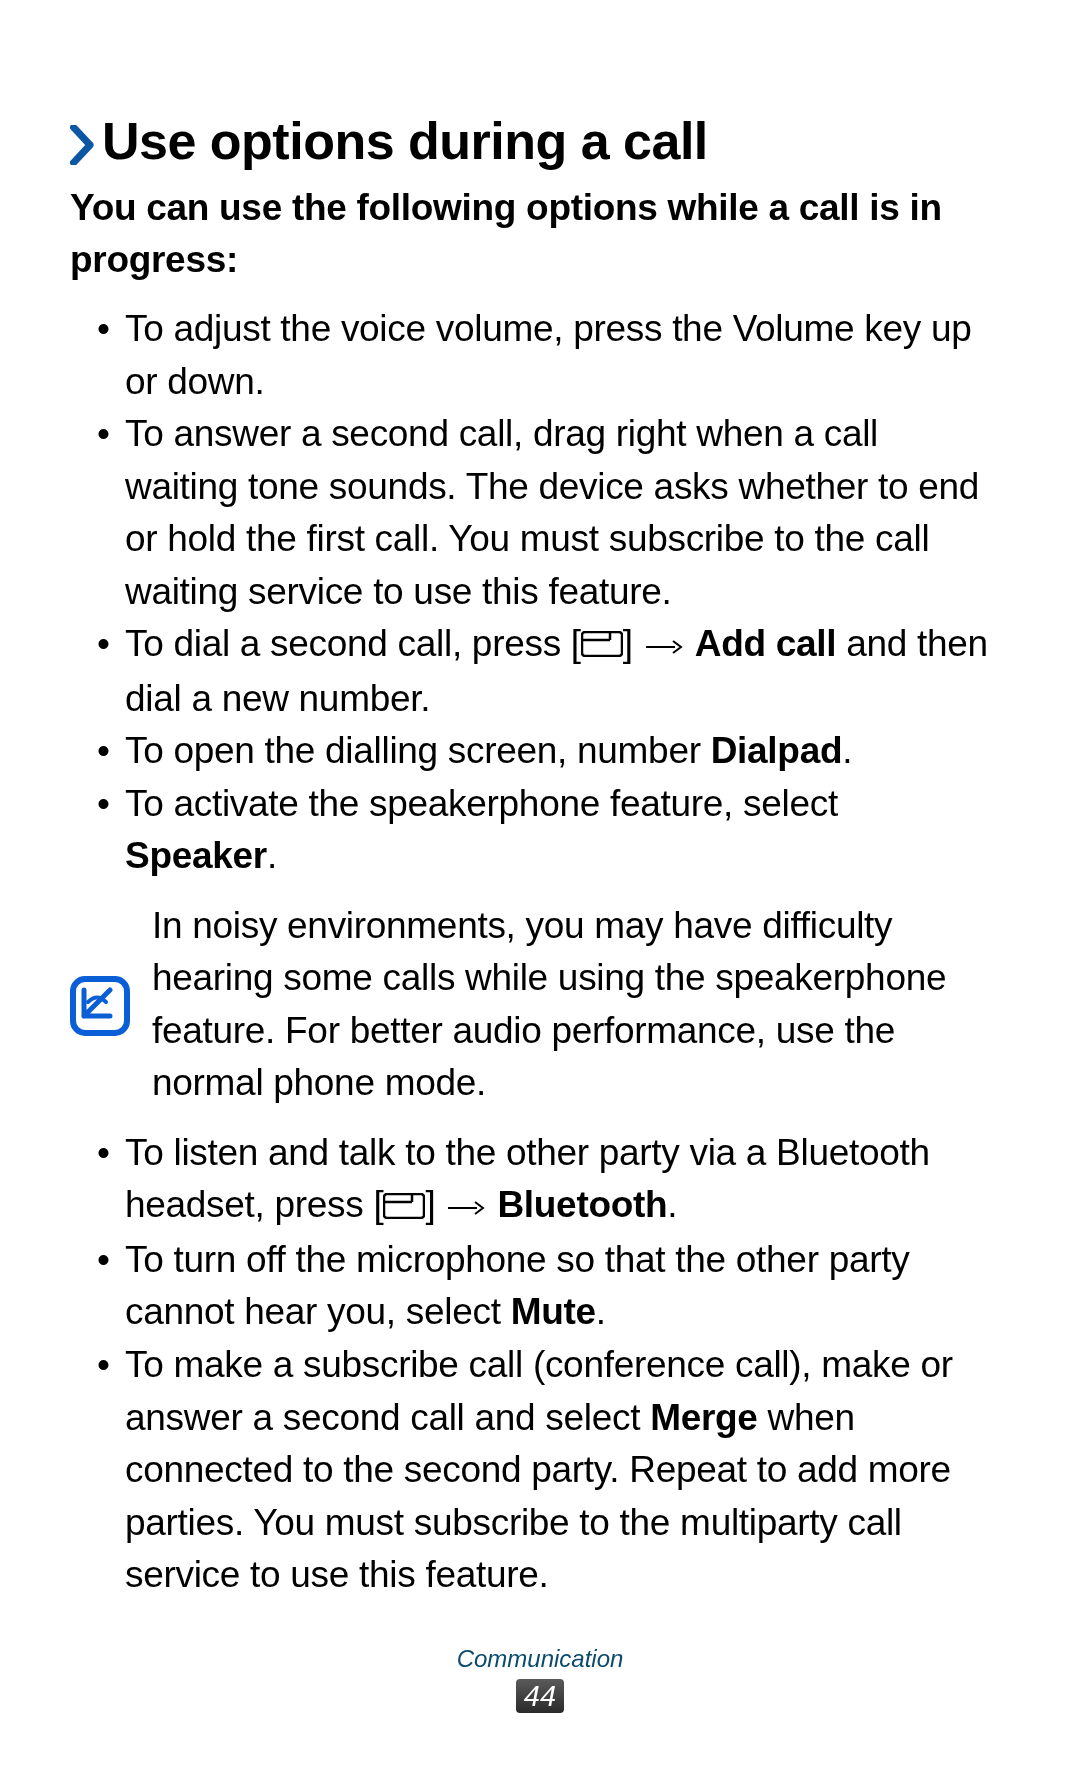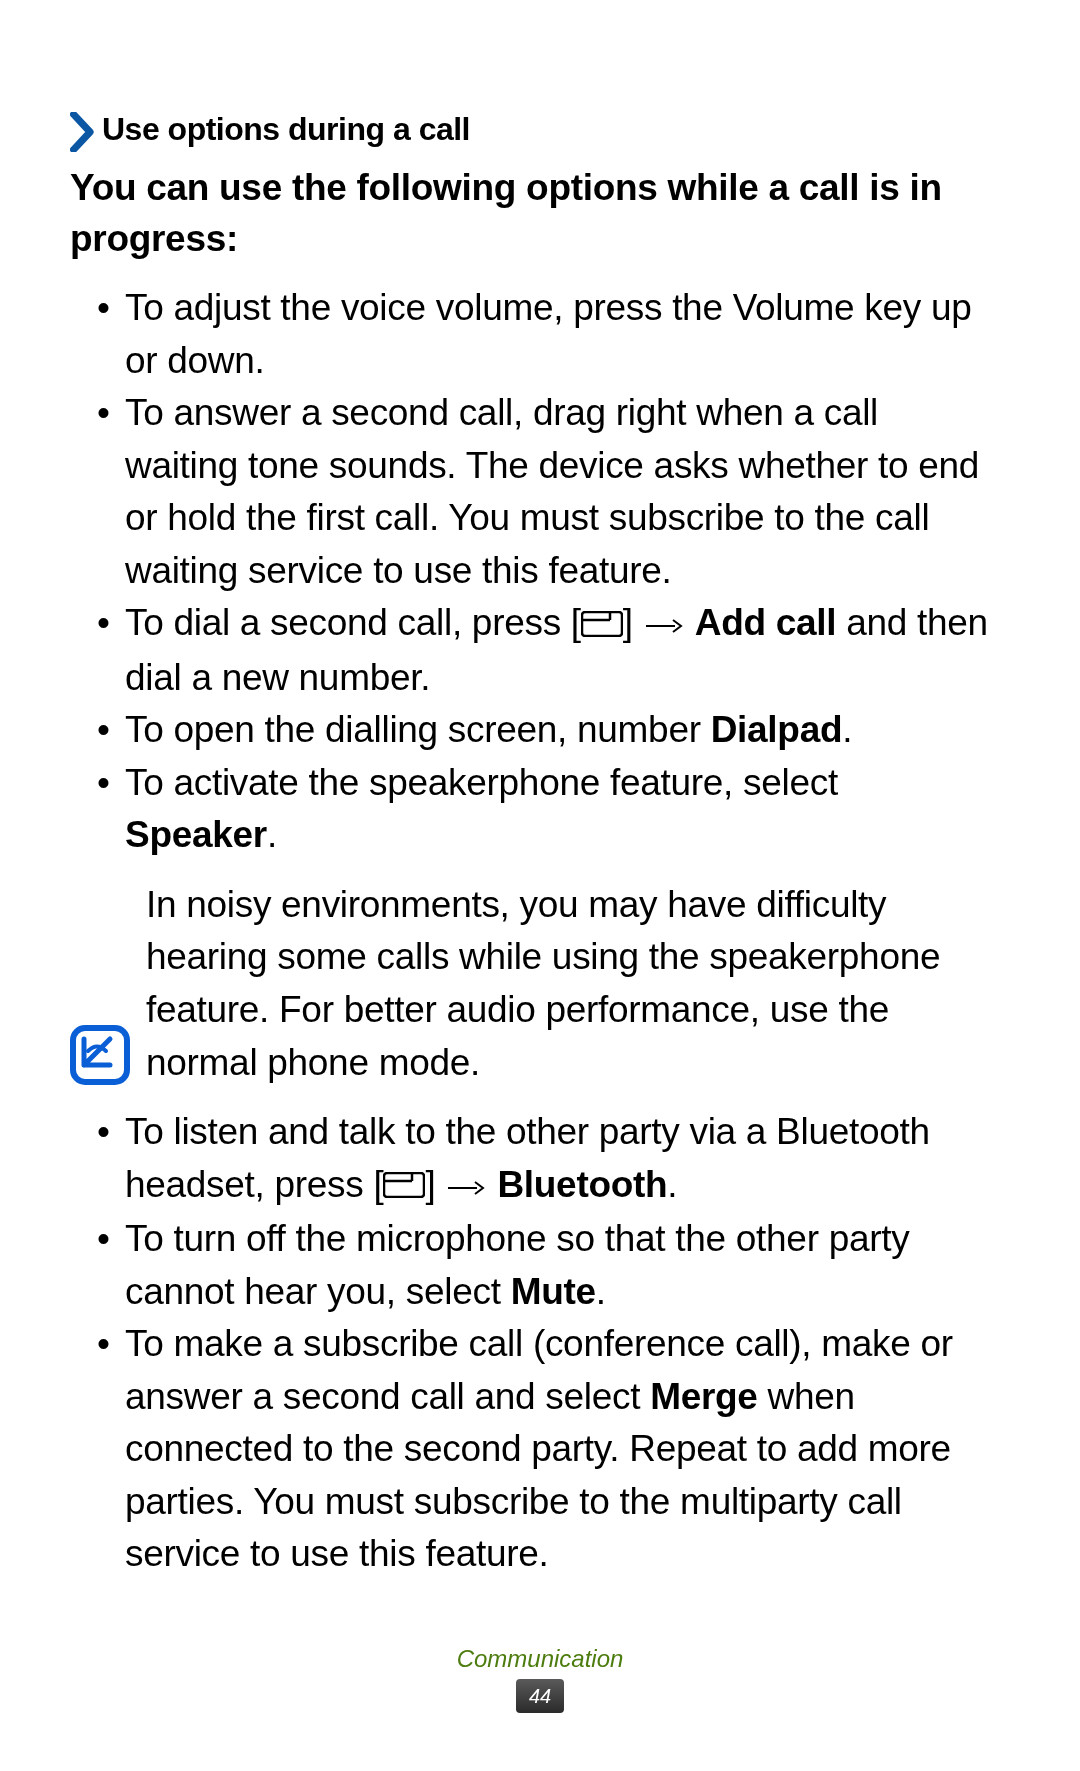--- a/index.html
+++ b/index.html
@@ -13,21 +13,21 @@
     -webkit-font-smoothing: antialiased;
   }
   .page {
     width: 1080px;
     height: 1771px;
     position: relative;
     box-sizing: border-box;
     padding: 110px 70px 0 70px;
   }
   .heading {
-    font-size: 32px;
+    font-size: 52px;
     font-weight: 700;
     letter-spacing: -0.5px;
     margin: 0 0 10px 0;
     line-height: 1.2;
   }
   .chevron {
     color: #0b57a4;
     font-weight: 700;
     display: inline-block;
     vertical-align: middle;
@@ -73,22 +73,22 @@
   .inline-icon svg { display: block; }
   .arrow {
     display: inline-block;
     vertical-align: middle;
     position: relative;
     top: -2px;
     margin: 0 2px;
   }
   .note-row {
     display: flex;
-    align-items: flex-end;
-    gap: 16px;
+    align-items: center;
+    gap: 22px;
     margin: 10px 0 10px 0;
     padding-left: 0;
   }
   .note-icon {
     flex: 0 0 auto;
     margin-top: 6px;
   }
   .note-text {
     font-size: 37px;
     line-height: 1.42;
@@ -97,30 +97,30 @@
   .footer {
     position: absolute;
     left: 0;
     right: 0;
     bottom: 58px;
     text-align: center;
   }
   .footer-label {
     font-style: italic;
     font-size: 24px;
-    color: #4d7c0f;
+    color: #0c4a6e;
     margin-bottom: 6px;
   }
   .page-badge {
     display: inline-flex;
     align-items: center;
     justify-content: center;
     width: 48px;
     height: 34px;
-    font-size: 20px;
+    font-size: 29px;
     color: #fff;
     background: linear-gradient(to bottom, #5a5a5a, #2a2a2a);
     border-radius: 4px;
     font-style: italic;
     font-weight: 500;
   }
 </style>
 </head>
 <body>
 

